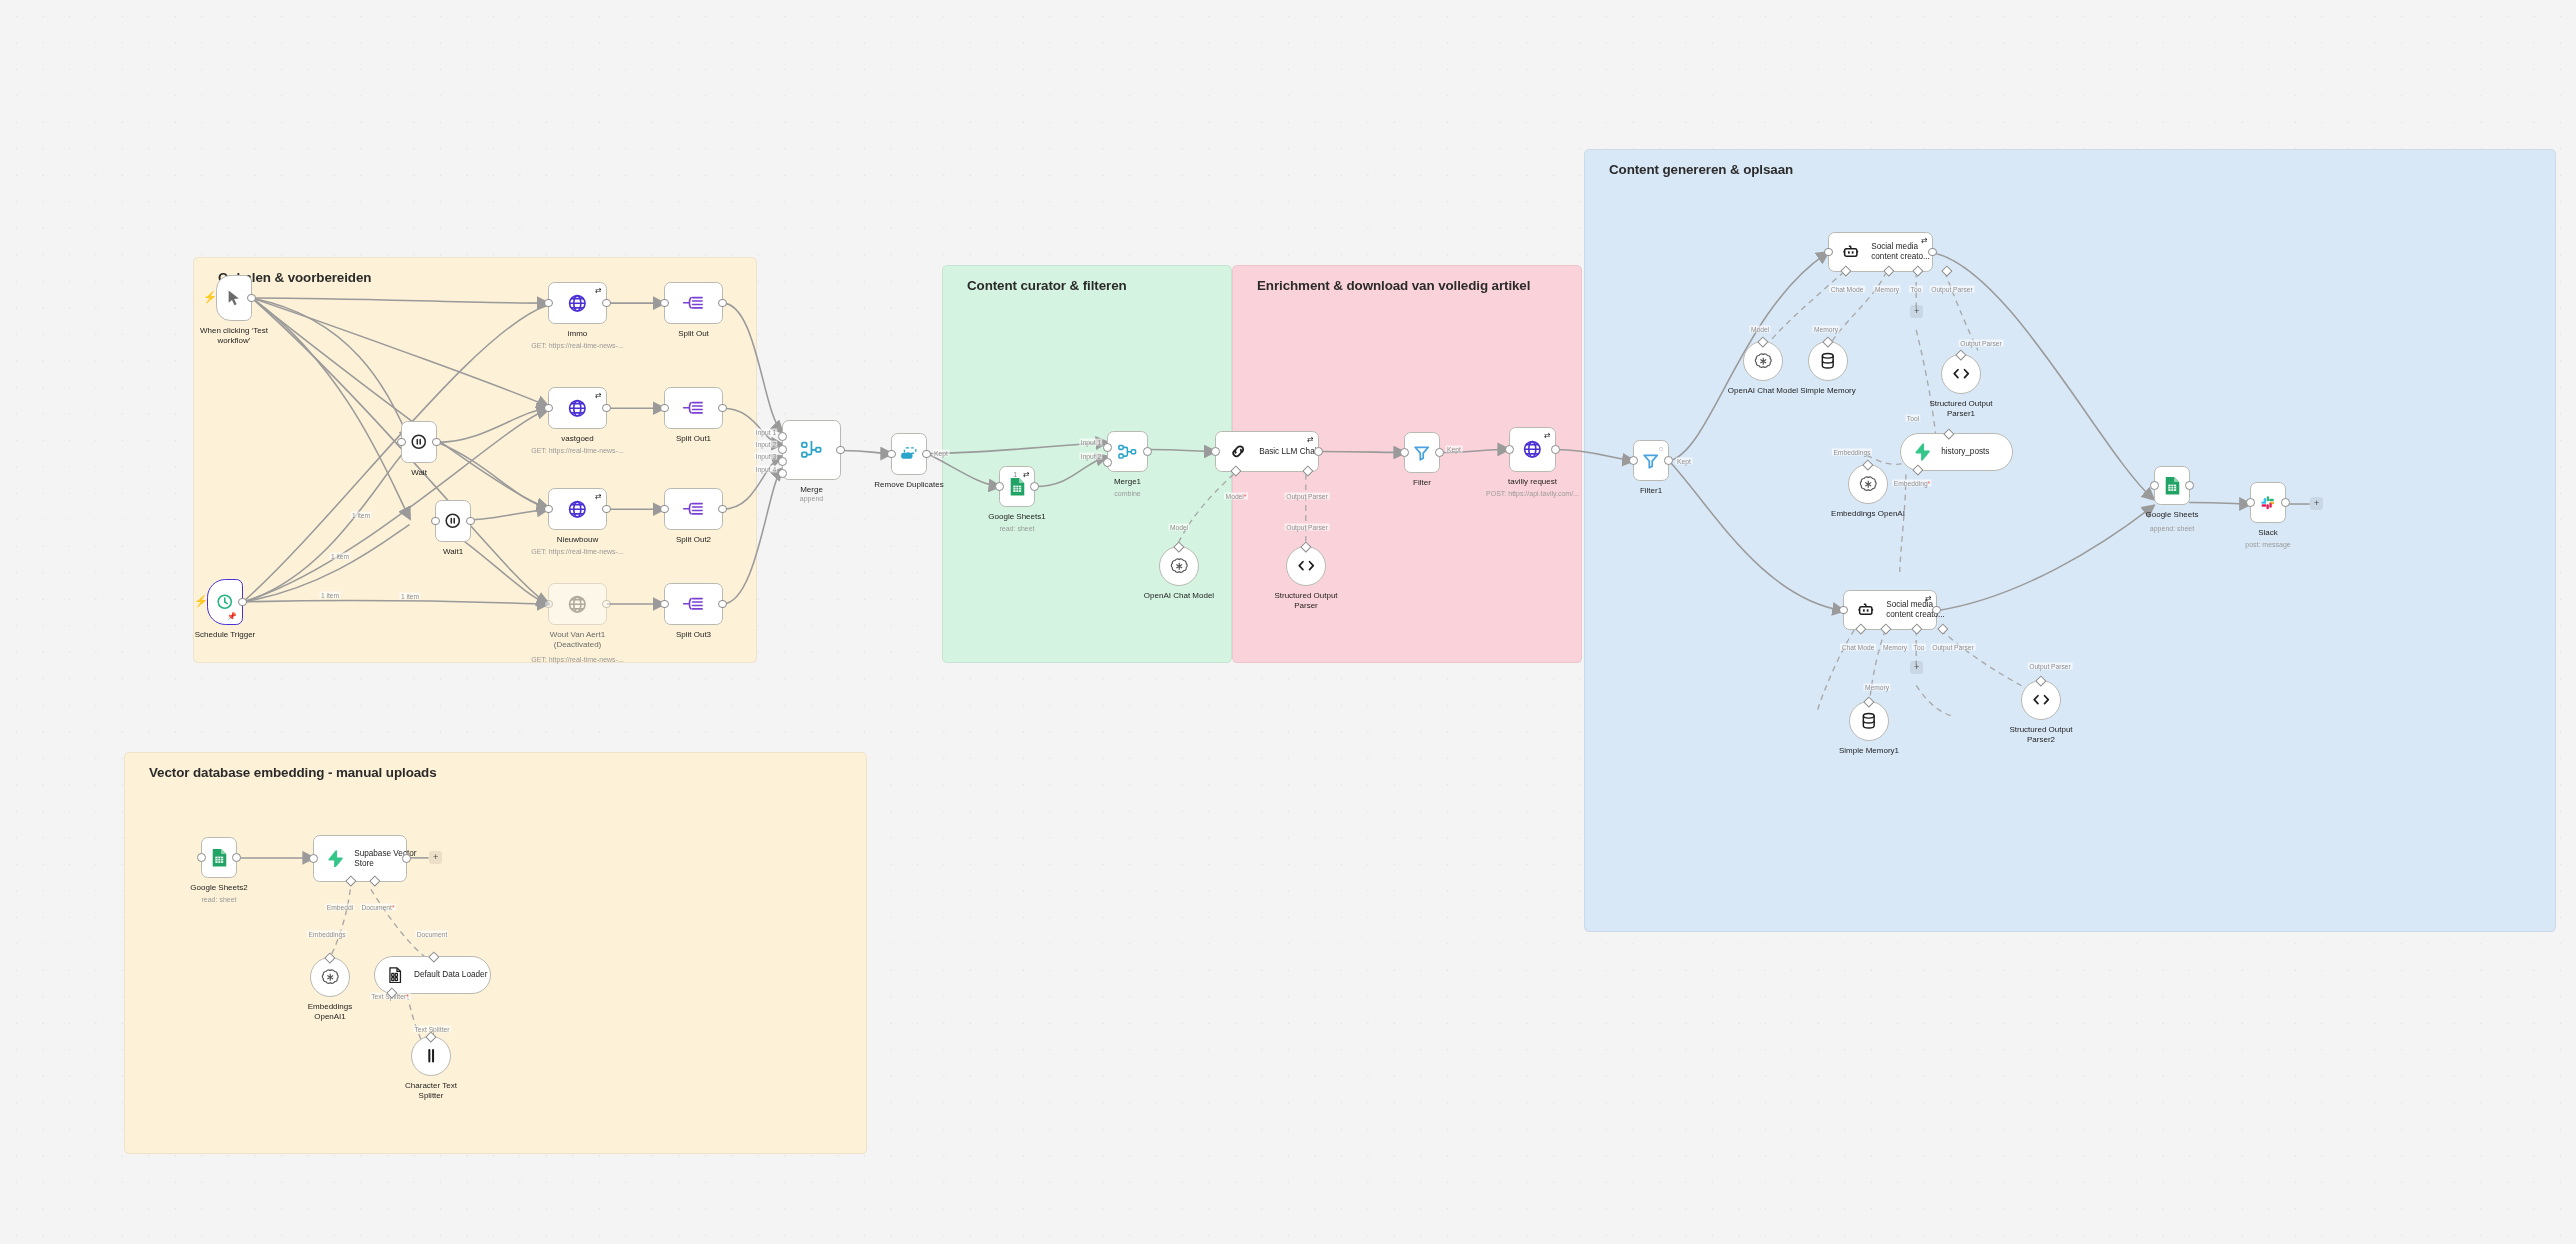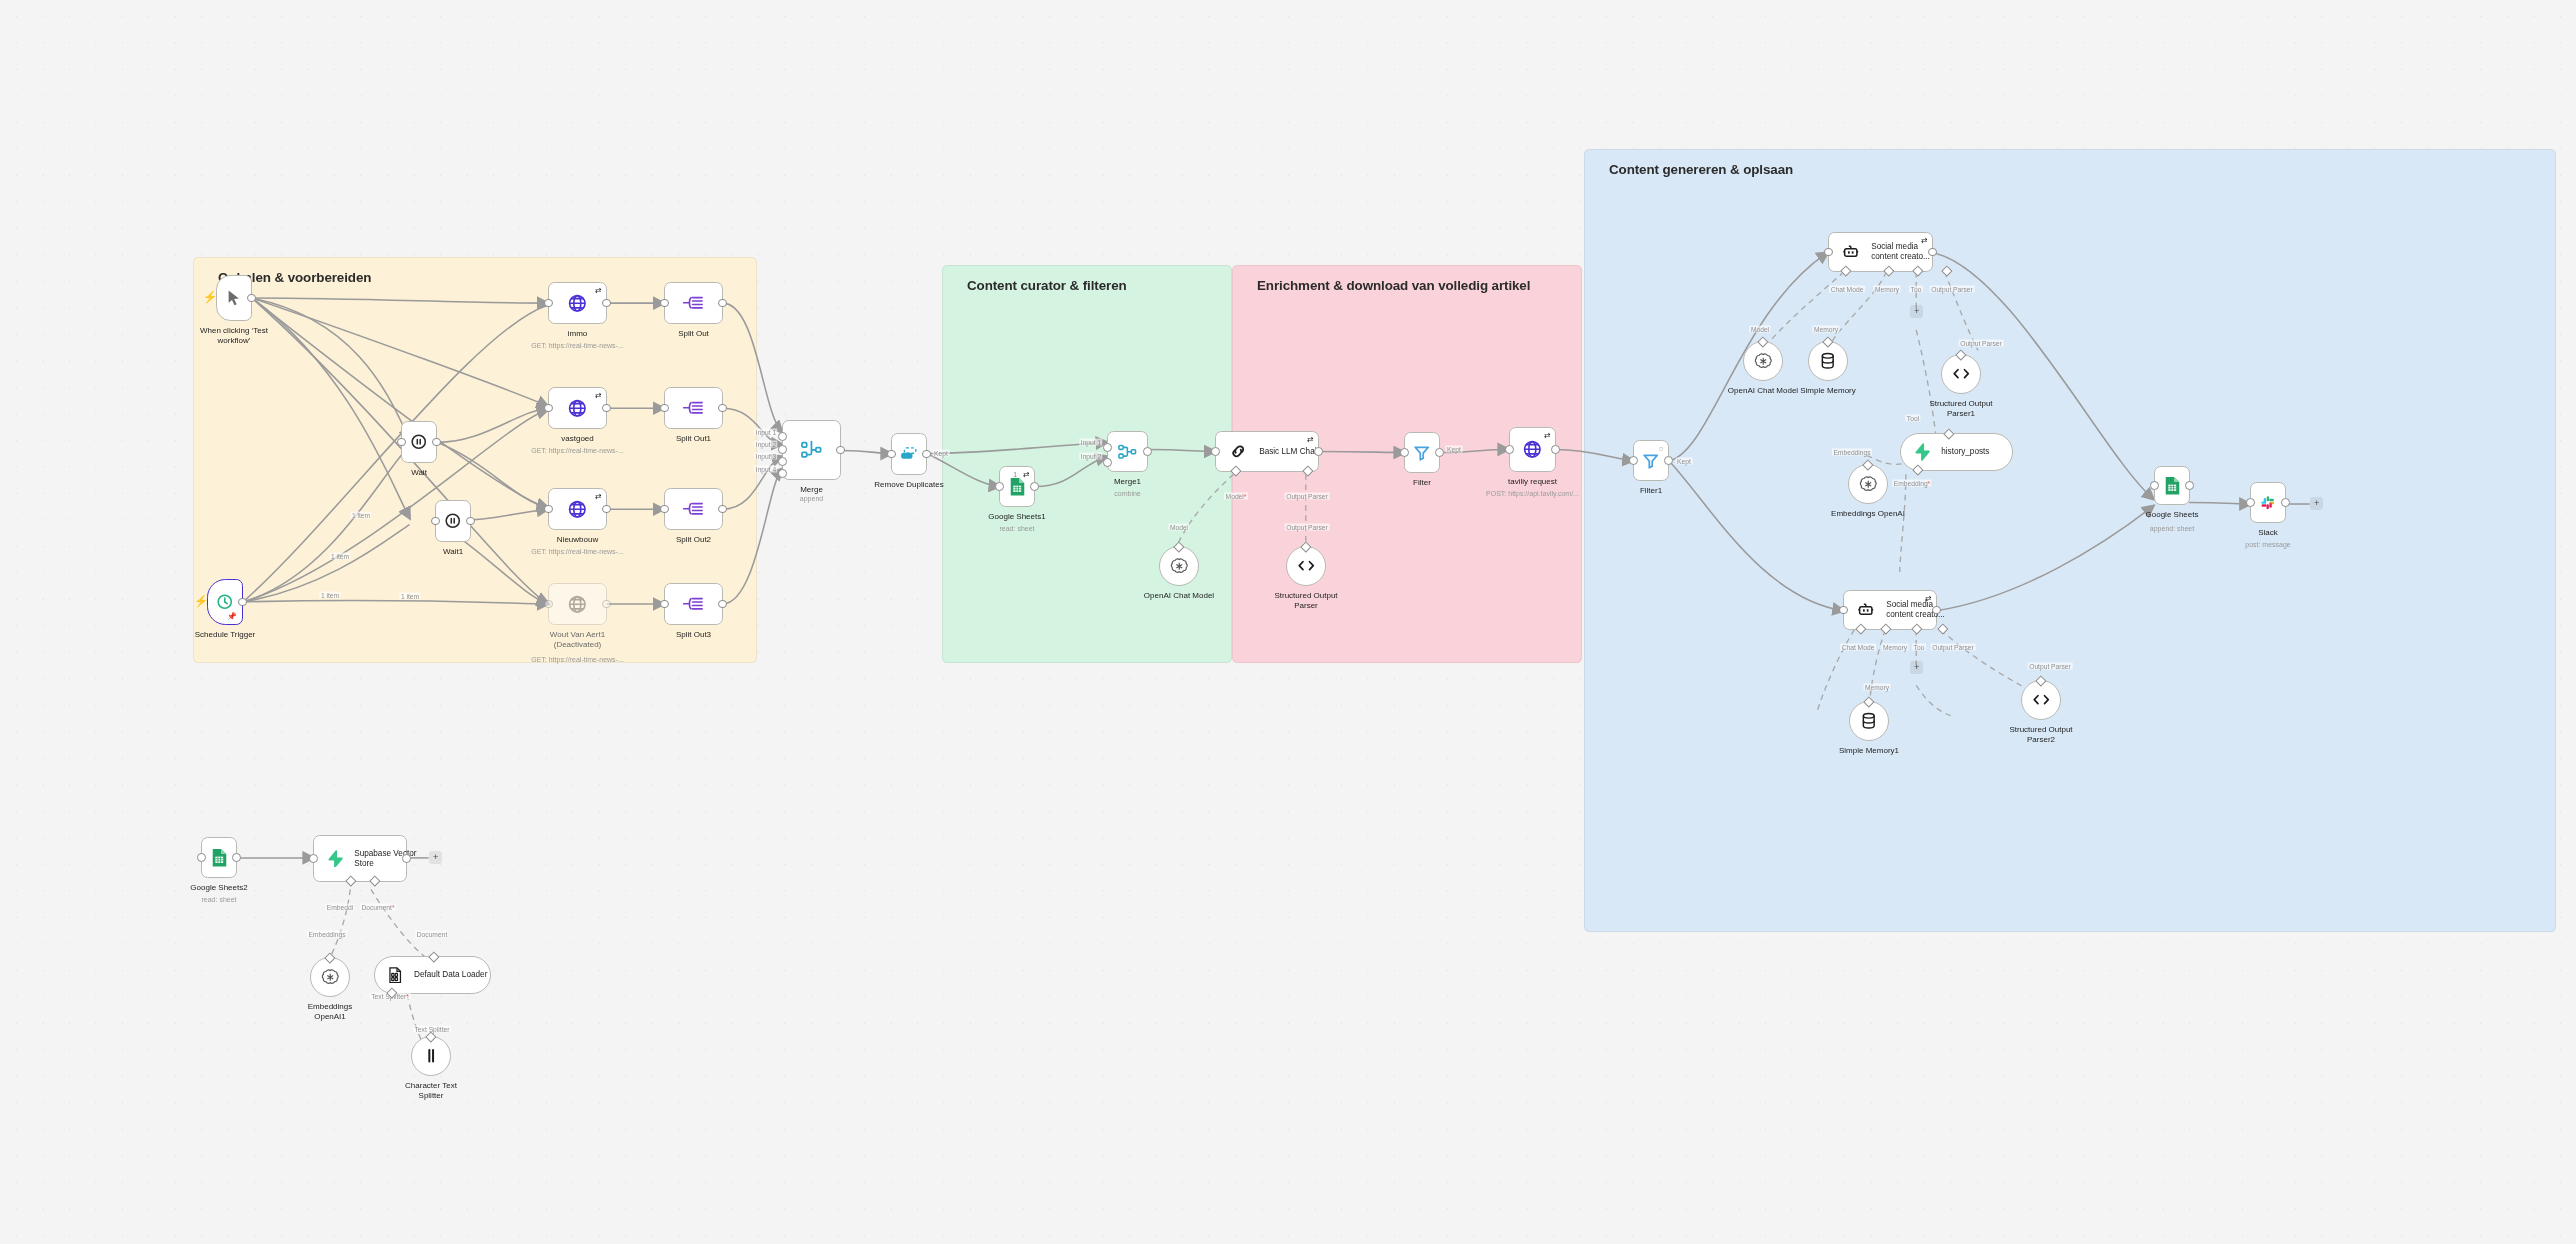--- a/index.html
+++ b/index.html
@@ -101,20 +101,23 @@
     <div class="gtitle">Ophalen &amp; voorbereiden</div>
   </div>
   <div class="group" style="left:1232px;top:265px;width:350px;height:398px;background:#fad3da;">
     <div class="gtitle">Enrichment &amp; download van volledig artikel</div>
   </div>
   <div class="group" style="left:942px;top:265px;width:290px;height:398px;background:#d4f3e0;">
     <div class="gtitle">Content curator &amp; filteren</div>
   </div>
   <div class="group" style="left:1584px;top:149px;width:972px;height:783px;background:#d9e8f7;">
     <div class="gtitle">Content genereren &amp; oplsaan</div>
+  </div>
+  <div class="group" style="left:124px;top:752px;width:743px;height:402px;background:#fdf1d7;">
+    <div class="gtitle">Vector database embedding - manual uploads</div>
   </div>
 
   <svg id="edges" viewBox="0 0 5032 2416">
     <defs>
       <marker id="ar" markerWidth="9" markerHeight="9" refX="7" refY="4.5" orient="auto">
         <path d="M0,0 L9,4.5 L0,9 z" fill="#9a9a9a"></path>
       </marker>
     </defs>
     <g fill="none" stroke="#9a9a9a" stroke-width="3">
 

